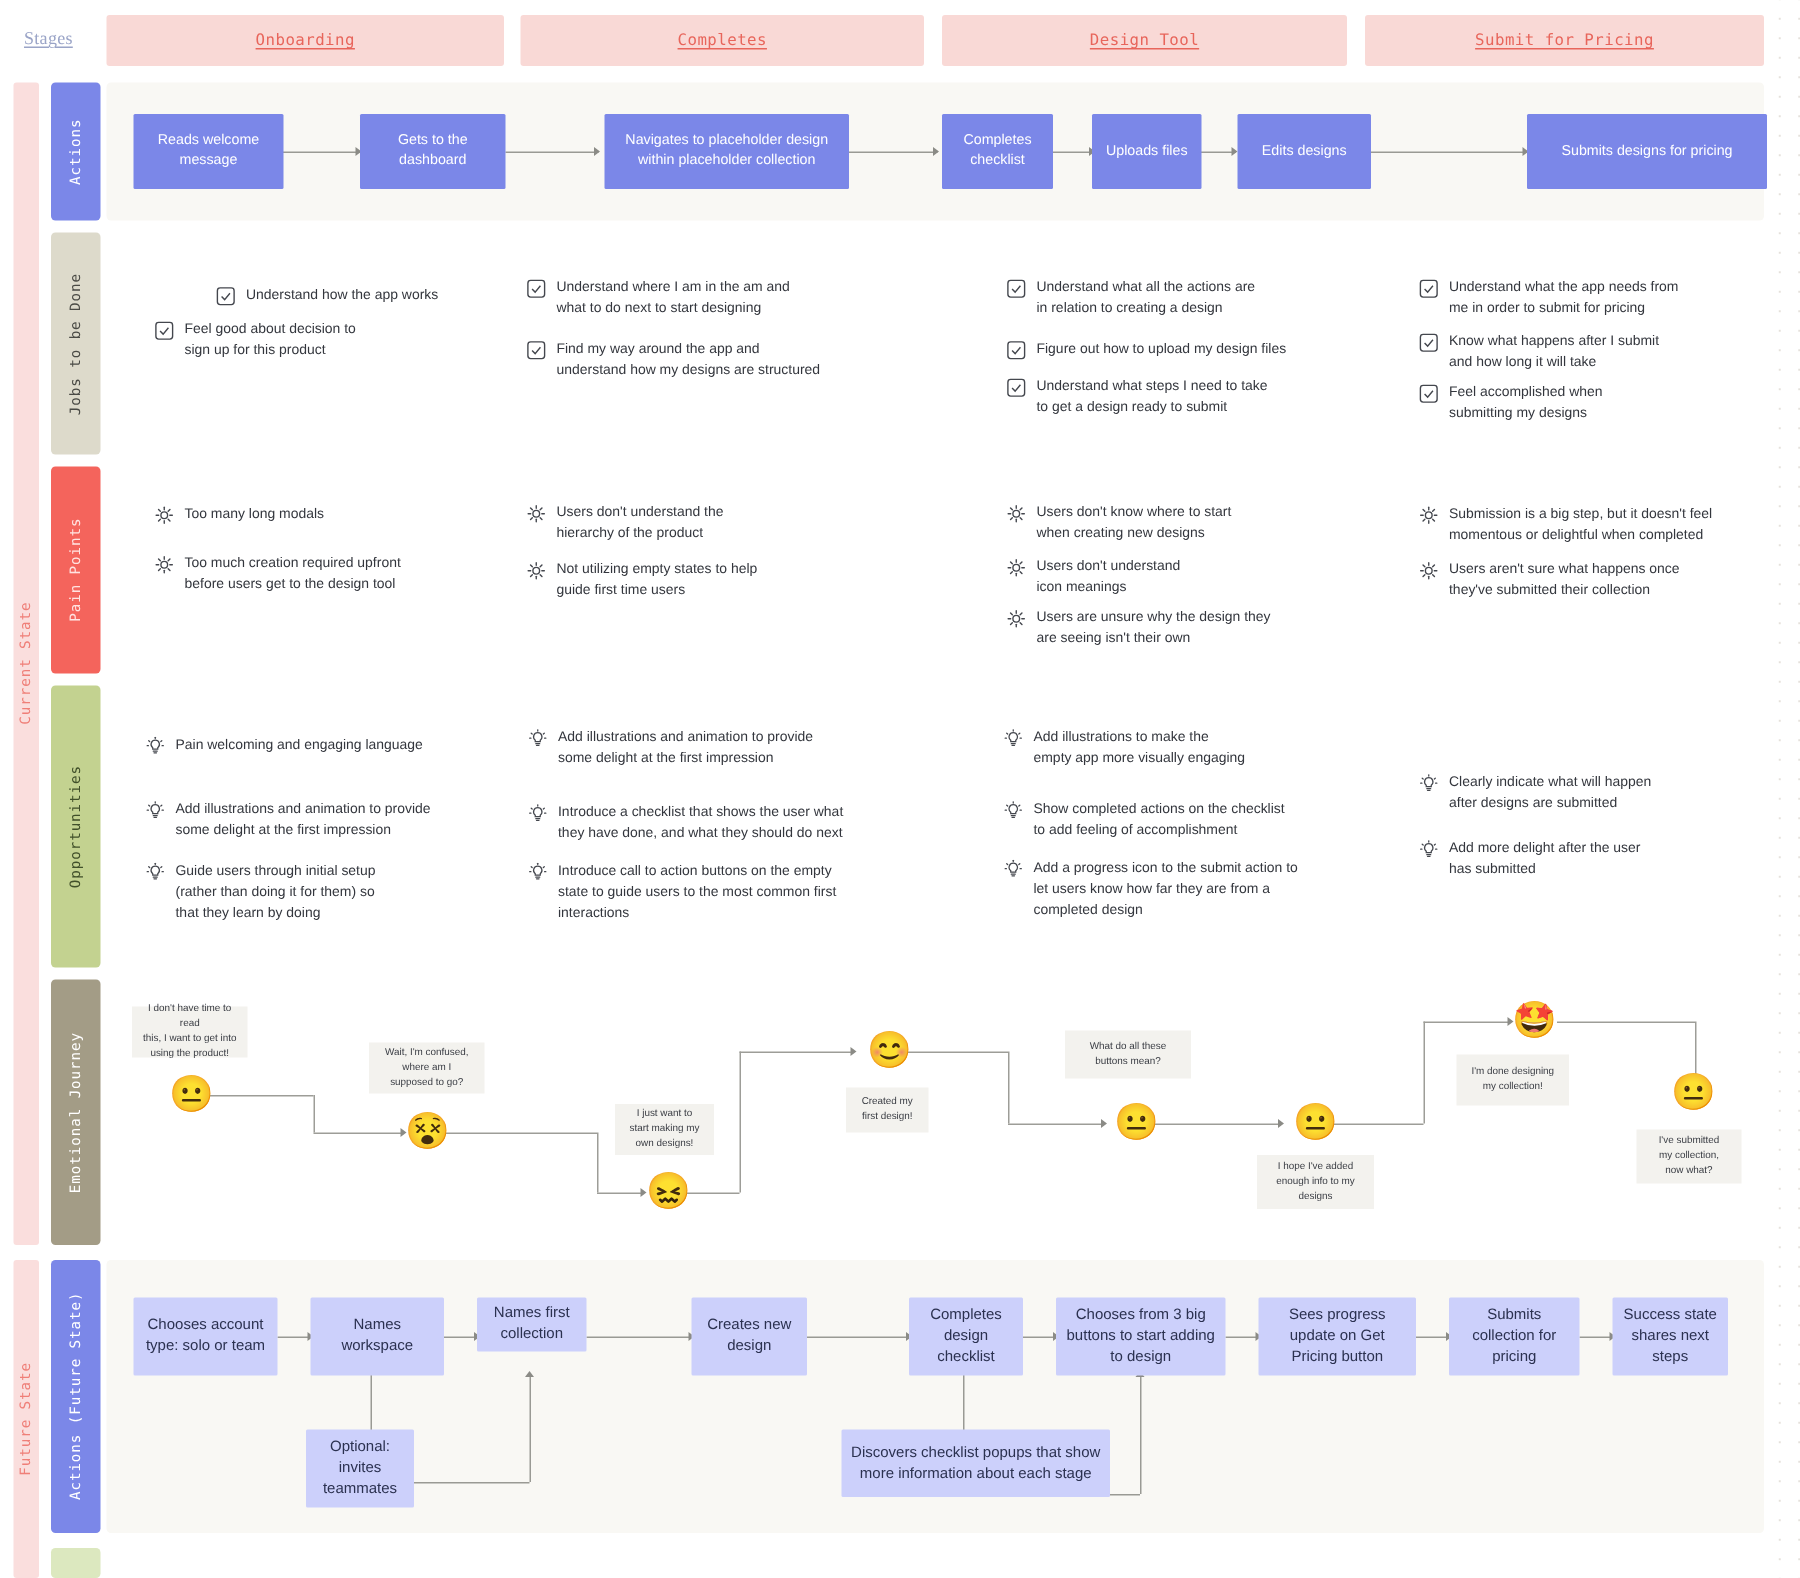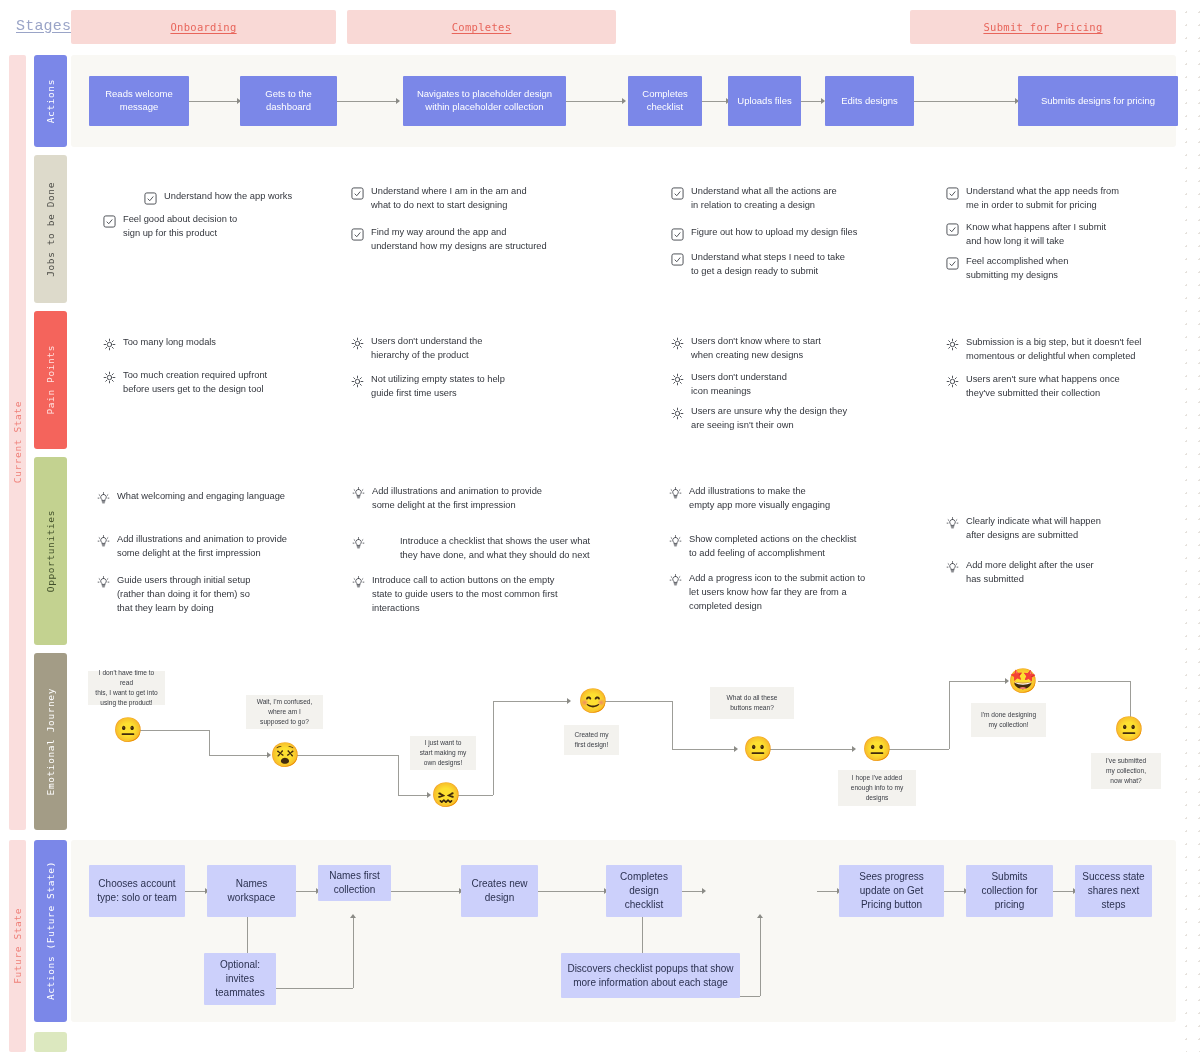--- a/index.html
+++ b/index.html
@@ -22,22 +22,22 @@
     background-position: 4px 6px;
     opacity: .9;
   }
 
   
   .stages-row {
     position: absolute; top: 10px; left: 0; width: 1176px; height: 36px;
   }
   .stages-label {
     position: absolute; left: 16px; top: 8px;
-    font-family: Liberation Mono, monospace;
-    font-size: 15px; color: #9aa4c7; letter-spacing: .2px;
+    font-family: Liberation Serif, serif;
+    font-size: 12px; color: #9aa4c7; letter-spacing: .2px;
     text-decoration: underline; text-underline-offset: 2px;
   }
   .stage-chip {
     position: absolute; top: 0; height: 34px;
     background: #f9d9d6; border-radius: 2px;
     display: flex; align-items: center; justify-content: center;
   }
   .stage-chip span {
     font-family: "DejaVu Sans Mono", monospace;
     font-size: 10.5px; color: #e8655b; letter-spacing: .3px;
@@ -136,20 +136,23 @@
 
   <div class="grid-dots"></div>
 
   <div class="stages-row">
     <div class="stages-label">Stages</div>
     <div class="stage-chip" style="left:71px;width:265px;">
       <span>Onboarding</span>
     </div>
     <div class="stage-chip" style="left:347px;width:269px;">
       <span>Completes</span>
+    </div>
+    <div class="stage-chip" style="left:628px;width:270px;">
+      <span>Design Tool</span>
     </div>
     <div class="stage-chip" style="left:910px;width:266px;">
       <span>Submit for Pricing</span>
     </div>
   </div>
 
   <div class="state-rail" style="top:55px;height:775px;">
     <span>Current State</span>
   </div>
   <div class="state-rail" style="top:840px;height:212px;">
@@ -444,21 +447,21 @@
               <path d="M7 2.6a3 3 0 0 0-1.8 5.4v1.1h3.6V8A3 3 0 0 0 7 2.6z"></path>
               <path d="M5.6 10.5h2.8"></path>
               <path d="M6.1 11.7h1.8"></path>
               <path d="M7 .6v.9"></path>
               <path d="M2.3 3 3 3.6"></path>
               <path d="M11.7 3 11 3.6"></path>
               <path d="M1.2 6.6h.9"></path>
               <path d="M11.9 6.6h.9"></path>
             </g>
           </svg></span>
-      <span class="btxt">What welcoming and engaging language</span>
+      <span class="btxt">Pain welcoming and engaging language</span>
     </div>
     <div class="bullet" style="left:26px;top:76px;width:250px;">
       <span class="ic"><svg viewBox="0 0 14 14" width="13" height="13">
             <g stroke="#44474e" stroke-width=".9" fill="none" stroke-linecap="round">
               <path d="M7 2.6a3 3 0 0 0-1.8 5.4v1.1h3.6V8A3 3 0 0 0 7 2.6z"></path>
               <path d="M5.6 10.5h2.8"></path>
               <path d="M6.1 11.7h1.8"></path>
               <path d="M7 .6v.9"></path>
               <path d="M2.3 3 3 3.6"></path>
               <path d="M11.7 3 11 3.6"></path>
@@ -509,21 +512,21 @@
               <path d="M7 2.6a3 3 0 0 0-1.8 5.4v1.1h3.6V8A3 3 0 0 0 7 2.6z"></path>
               <path d="M5.6 10.5h2.8"></path>
               <path d="M6.1 11.7h1.8"></path>
               <path d="M7 .6v.9"></path>
               <path d="M2.3 3 3 3.6"></path>
               <path d="M11.7 3 11 3.6"></path>
               <path d="M1.2 6.6h.9"></path>
               <path d="M11.9 6.6h.9"></path>
             </g>
           </svg></span>
-      <span class="btxt" style="white-space:pre-line;margin-left:28px;">Introduce a checklist that shows the user what
+      <span class="btxt" style="white-space:pre-line;">Introduce a checklist that shows the user what
 they have done, and what they should do next</span>
     </div>
     <div class="bullet" style="left:281px;top:117px;width:275px;">
       <span class="ic"><svg viewBox="0 0 14 14" width="13" height="13">
             <g stroke="#44474e" stroke-width=".9" fill="none" stroke-linecap="round">
               <path d="M7 2.6a3 3 0 0 0-1.8 5.4v1.1h3.6V8A3 3 0 0 0 7 2.6z"></path>
               <path d="M5.6 10.5h2.8"></path>
               <path d="M6.1 11.7h1.8"></path>
               <path d="M7 .6v.9"></path>
               <path d="M2.3 3 3 3.6"></path>
@@ -722,20 +725,21 @@
     <div class="arrow-d" style="left:568px;top:120px;"></div>
     <div class="conn conn-h" style="left:669px;top:156px;width:20px;"></div>
     <div class="conn conn-v" style="left:689px;top:76px;height:80px;"></div>
     <div class="arrow-d" style="left:686px;top:74px;transform:rotate(180deg);"></div>
 
     <div class="fbox" style="left:18px;top:25px;width:96px;height:52px;">Chooses account type: solo or team</div>
     <div class="fbox" style="left:136px;top:25px;width:89px;height:52px;">Names workspace</div>
     <div class="fbox" style="left:247px;top:25px;width:73px;height:36px;">Names first collection</div>
     <div class="fbox" style="left:390px;top:25px;width:77px;height:52px;">Creates new design</div>
     <div class="fbox" style="left:535px;top:25px;width:76px;height:52px;">Completes design checklist</div>
+    <div class="fbox" style="left:633px;top:25px;width:113px;height:52px;">Chooses from 3 big buttons to start adding to design</div>
     <div class="fbox" style="left:768px;top:25px;width:105px;height:52px;">Sees progress update on Get Pricing button</div>
     <div class="fbox" style="left:895px;top:25px;width:87px;height:52px;">Submits collection for pricing</div>
     <div class="fbox" style="left:1004px;top:25px;width:77px;height:52px;">Success state shares next steps</div>
     <div class="fbox" style="left:133px;top:113px;width:72px;height:52px;">Optional: invites teammates</div>
     <div class="fbox" style="left:490px;top:113px;width:179px;height:45px;">Discovers  checklist popups that show more information about each stage</div>
   </div>
 
   <div class="row-rail" style="top:1032px;height:20px;background:#dce8bf;">
     <span style="color:#4f5a33;"></span>
   </div>

